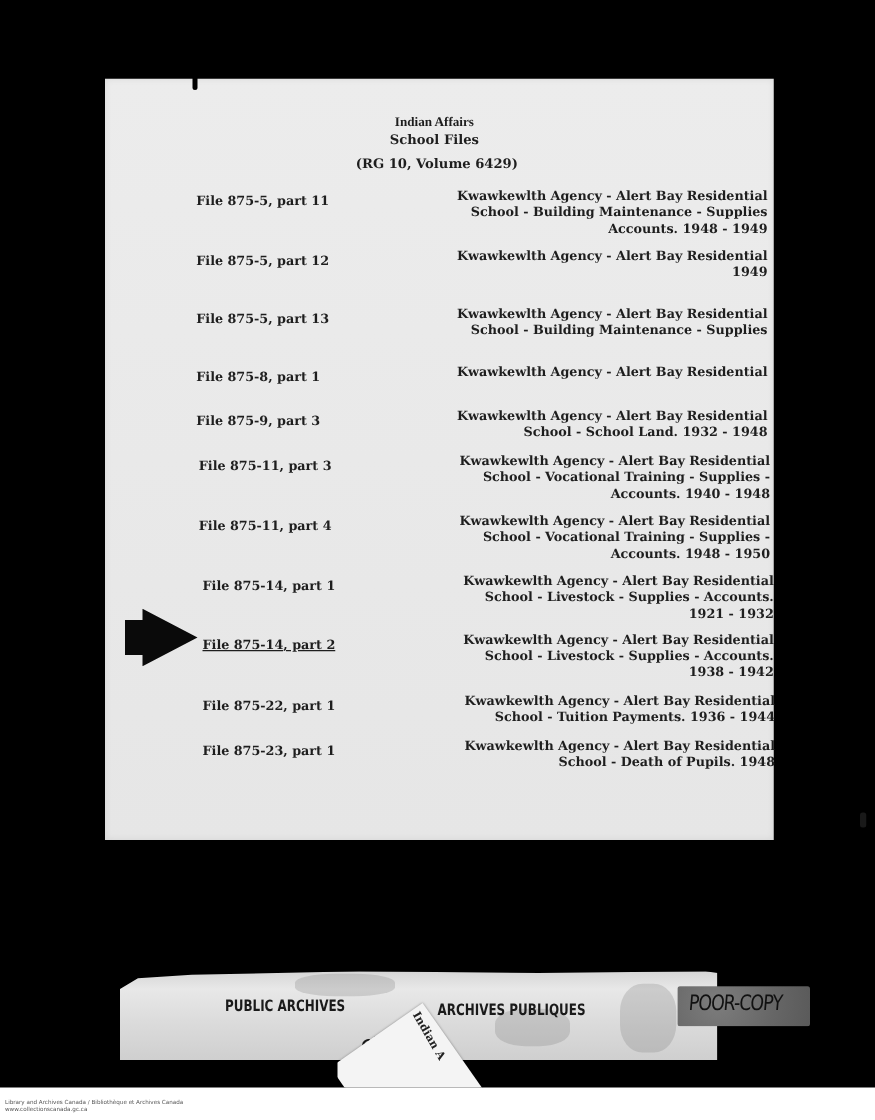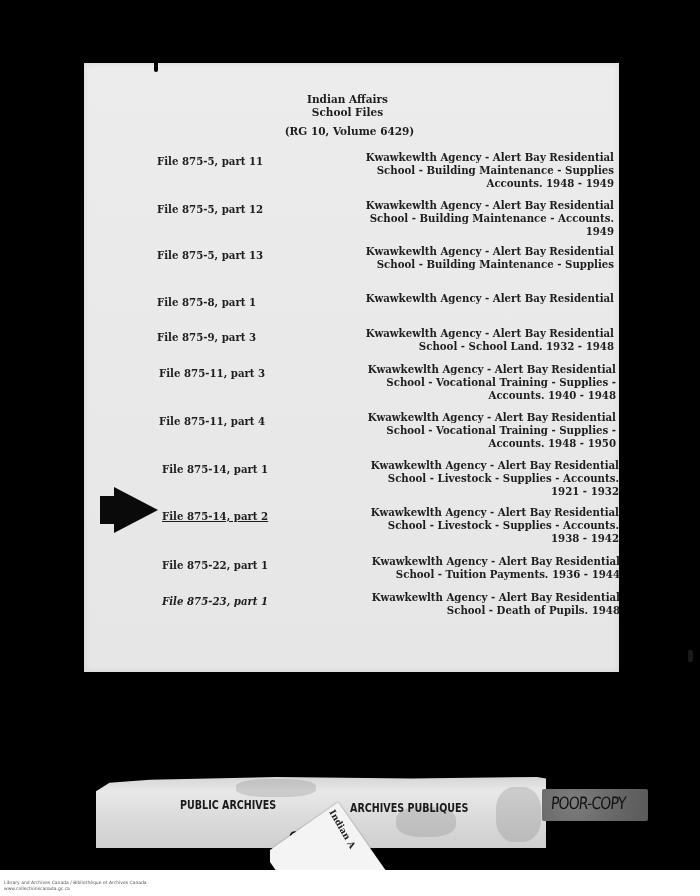--- a/index.html
+++ b/index.html
@@ -43,21 +43,21 @@
     .header-block {
       position: absolute;
       left: 0;
       width: 100%;
       text-align: center;
       color: #1e1e1e;
       font-size: 10.5px;
       font-weight: bold;
       line-height: 14px;
     }
-    .hdr-line1 { top: 29px; left: -4px; }
+    .hdr-line1 { top: 29px; left: -4px; font-family: Liberation Serif, serif; }
     .hdr-line2 { top: 42px; left: -4px; }
     .hdr-line3 { top: 61px; left: -2px; }
 
     .entry {
       position: absolute;
       left: 0;
       width: 100%;
       color: #1e1e1e;
       font-size: 10.2px;
       font-weight: bold;
@@ -101,20 +101,21 @@
 
     .archive-strip {
       position: absolute;
       left: 96px;
       top: 777px;
       width: 450px;
       height: 71px;
       background: linear-gradient(180deg, #d6d6d6 0%, #e8e8e8 20%, #dcdcdc 55%, #cfcfcf 100%);
       clip-path: polygon(0% 20%, 3% 8%, 12% 4%, 40% 0%, 70% 2%, 98% 0%, 100% 2%, 100% 100%, 0% 100%);
       overflow: hidden;
+      padding-left: 28px;
     }
     .archive-strip .stain {
       position: absolute;
       background: rgba(120,120,120,0.25);
       border-radius: 40%;
     }
     .strip-label-left {
       position: absolute;
       left: 84px;
       top: 20px;
@@ -233,21 +234,20 @@
         <div>Kwawkewlth Agency - Alert Bay Residential</div>
         <div>School - Building Maintenance - Supplies</div>
         <div>Accounts.  1948 - 1949</div>
       </div>
     </div>
 
     <div class="entry" style="top:140px;">
       <span class="file-ref">File 875-5, part 12</span>
       <div class="desc">
         <div>Kwawkewlth Agency - Alert Bay Residential</div>
-        <div>School - Building Maintenance - Accounts.</div>
         <div>1949</div>
       </div>
     </div>
 
     <div class="entry" style="top:186px;">
       <span class="file-ref">File 875-5, part 13</span>
       <div class="desc">
         <div>Kwawkewlth Agency - Alert Bay Residential</div>
         <div>School - Building Maintenance - Supplies</div>
       </div>
@@ -306,21 +306,21 @@
 
     <div class="entry" style="top:496px;">
       <span class="file-ref" style="left:78px;">File 875-22, part 1</span>
       <div class="desc" style="left:266px;">
         <div>Kwawkewlth Agency - Alert Bay Residential</div>
         <div>School - Tuition Payments.  1936 - 1944</div>
       </div>
     </div>
 
     <div class="entry" style="top:532px;">
-      <span class="file-ref" style="left:78px;font-style:italic;">File 875-23, part 1</span>
+      <span class="file-ref" style="left:78px;">File 875-23, part 1</span>
       <div class="desc" style="left:266px;">
         <div>Kwawkewlth Agency - Alert Bay Residential</div>
         <div>School - Death of Pupils.  1948</div>
       </div>
     </div>
   </div>
 
   <svg class="arrow" viewBox="0 0 62 46">
     <path d="M0 9 L14 9 L14 0 L58 23 L14 46 L14 37 L0 37 Z" fill="#0a0a0a"></path>
   </svg>

